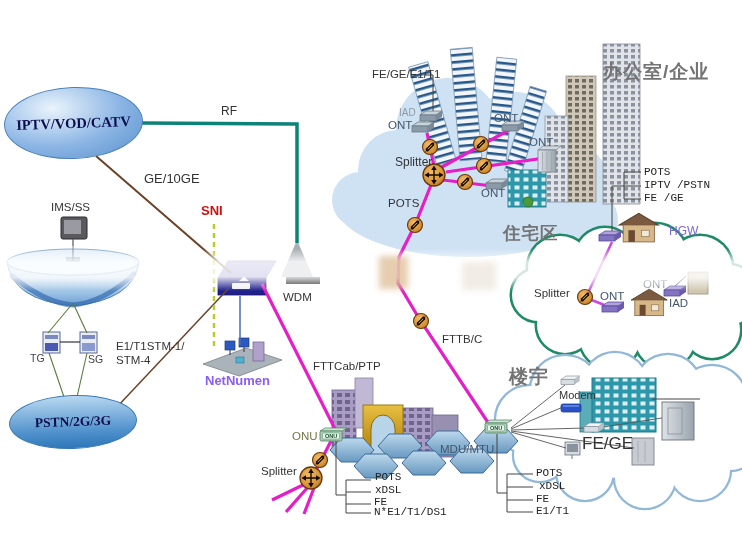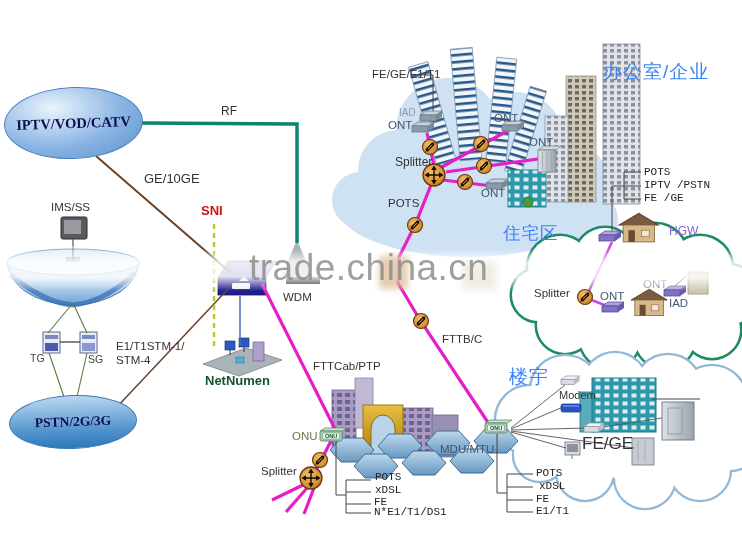--- a/index.html
+++ b/index.html
@@ -4,22 +4,22 @@
 <style>
   html,body{margin:0;padding:0;background:#fff;}
   #stage{position:relative;width:742px;height:553px;background:#ffffff;overflow:hidden;
          font-family:"Liberation Sans",sans-serif;}
   #stage svg{position:absolute;left:0;top:0;z-index:1;}
   .lbl{position:absolute;z-index:2;font:11.5px "Liberation Sans",sans-serif;color:#333;white-space:nowrap;}
   .sm{font-size:10.5px;color:#444;}
   .devlbl{color:#44566a;}
   .faint{color:#8e9aa6;font-size:10px;}
   .red{color:#cc1111;font-weight:bold;font-size:13px;text-align:center;}
-  .navy{color:#14532d;font-weight:bold;font-size:13px;}
-  .orange{color:#3b82f6;font-weight:normal;font-size:19px;letter-spacing:1px;}
+  .navy{color:#8b5cf6;font-weight:bold;font-size:13px;}
+  .orange{color:#737373;font-weight:bold;font-size:19px;letter-spacing:1px;}
   .orange.mid{font-size:17.5px;}
   .hgw{color:#7b68ce;font-size:12px;}
   .olive{color:#76764a;}
   .ellipse{position:absolute;z-index:2;display:flex;align-items:center;justify-content:center;
            border-radius:50%;font-family:"Liberation Serif",serif;font-weight:bold;color:#0d0d4d;
            text-align:center;transform:rotate(-2deg);}
   #iptv-ellipse{left:4px;top:87px;width:137px;height:70px;font-size:14.5px;
       background:radial-gradient(ellipse at 35% 28%,#eaf4fc 0%,#8ab4e4 55%,#5a92cc 100%);
       border:1.5px solid #4a80bc;}
   #pstn-ellipse{left:9px;top:395px;width:126px;height:52px;font-size:13.5px;
@@ -443,15 +443,14 @@
 <div class="lbl" style="left:559px;top:389px;font-size:11px">Modem</div>
 <div class="lbl" style="left:582px;top:434px;font-size:17px">FE/GE</div>
 <span class="svc" style="left:536px;top:467px">POTS</span>
 <span class="svc" style="left:539px;top:480px">xDSL</span>
 <span class="svc" style="left:536px;top:493px">FE</span>
 <span class="svc" style="left:536px;top:505px">E1/T1</span>
 
 <div id="wm-band"></div>
 <div class="blob" id="blob1"></div>
 <div class="blob" id="blob2"></div>
-<div id="wm-text">trade.china.cn</div>
 
 </div>
 
 </body></html>

